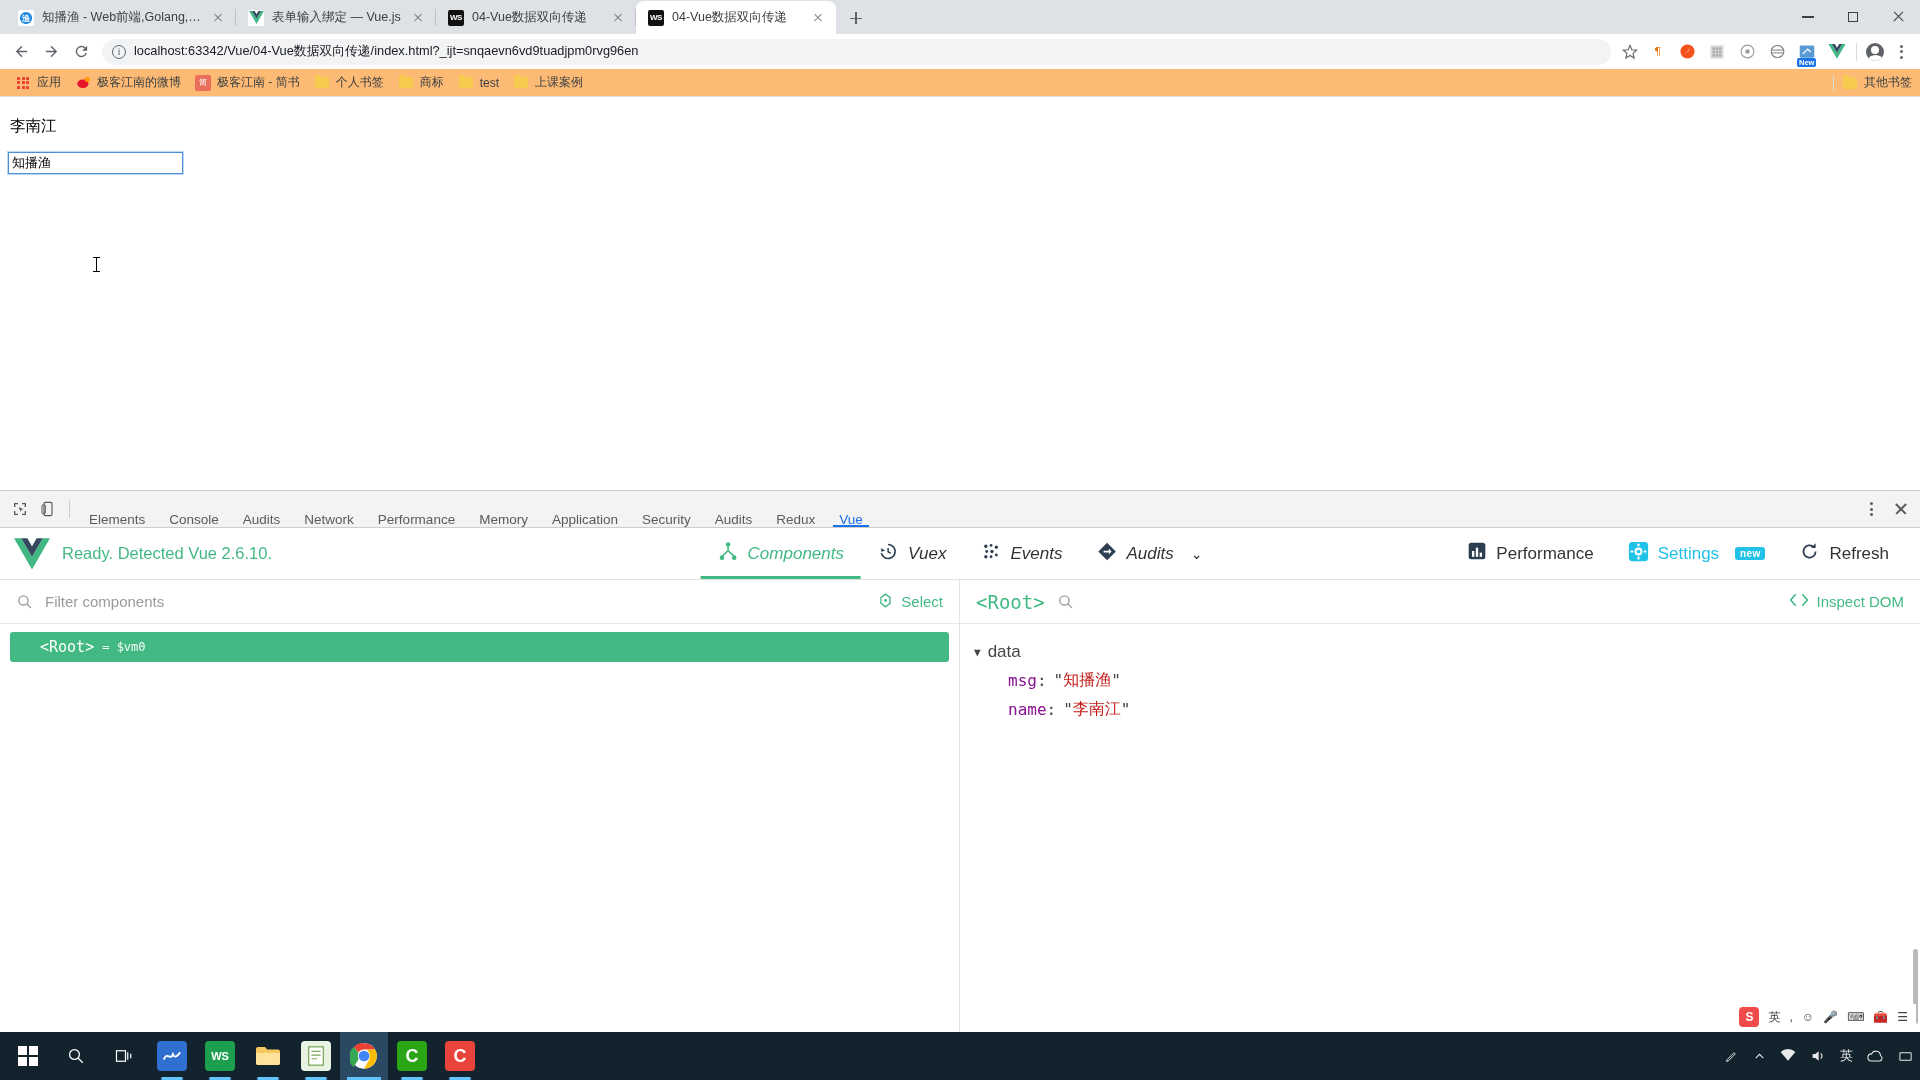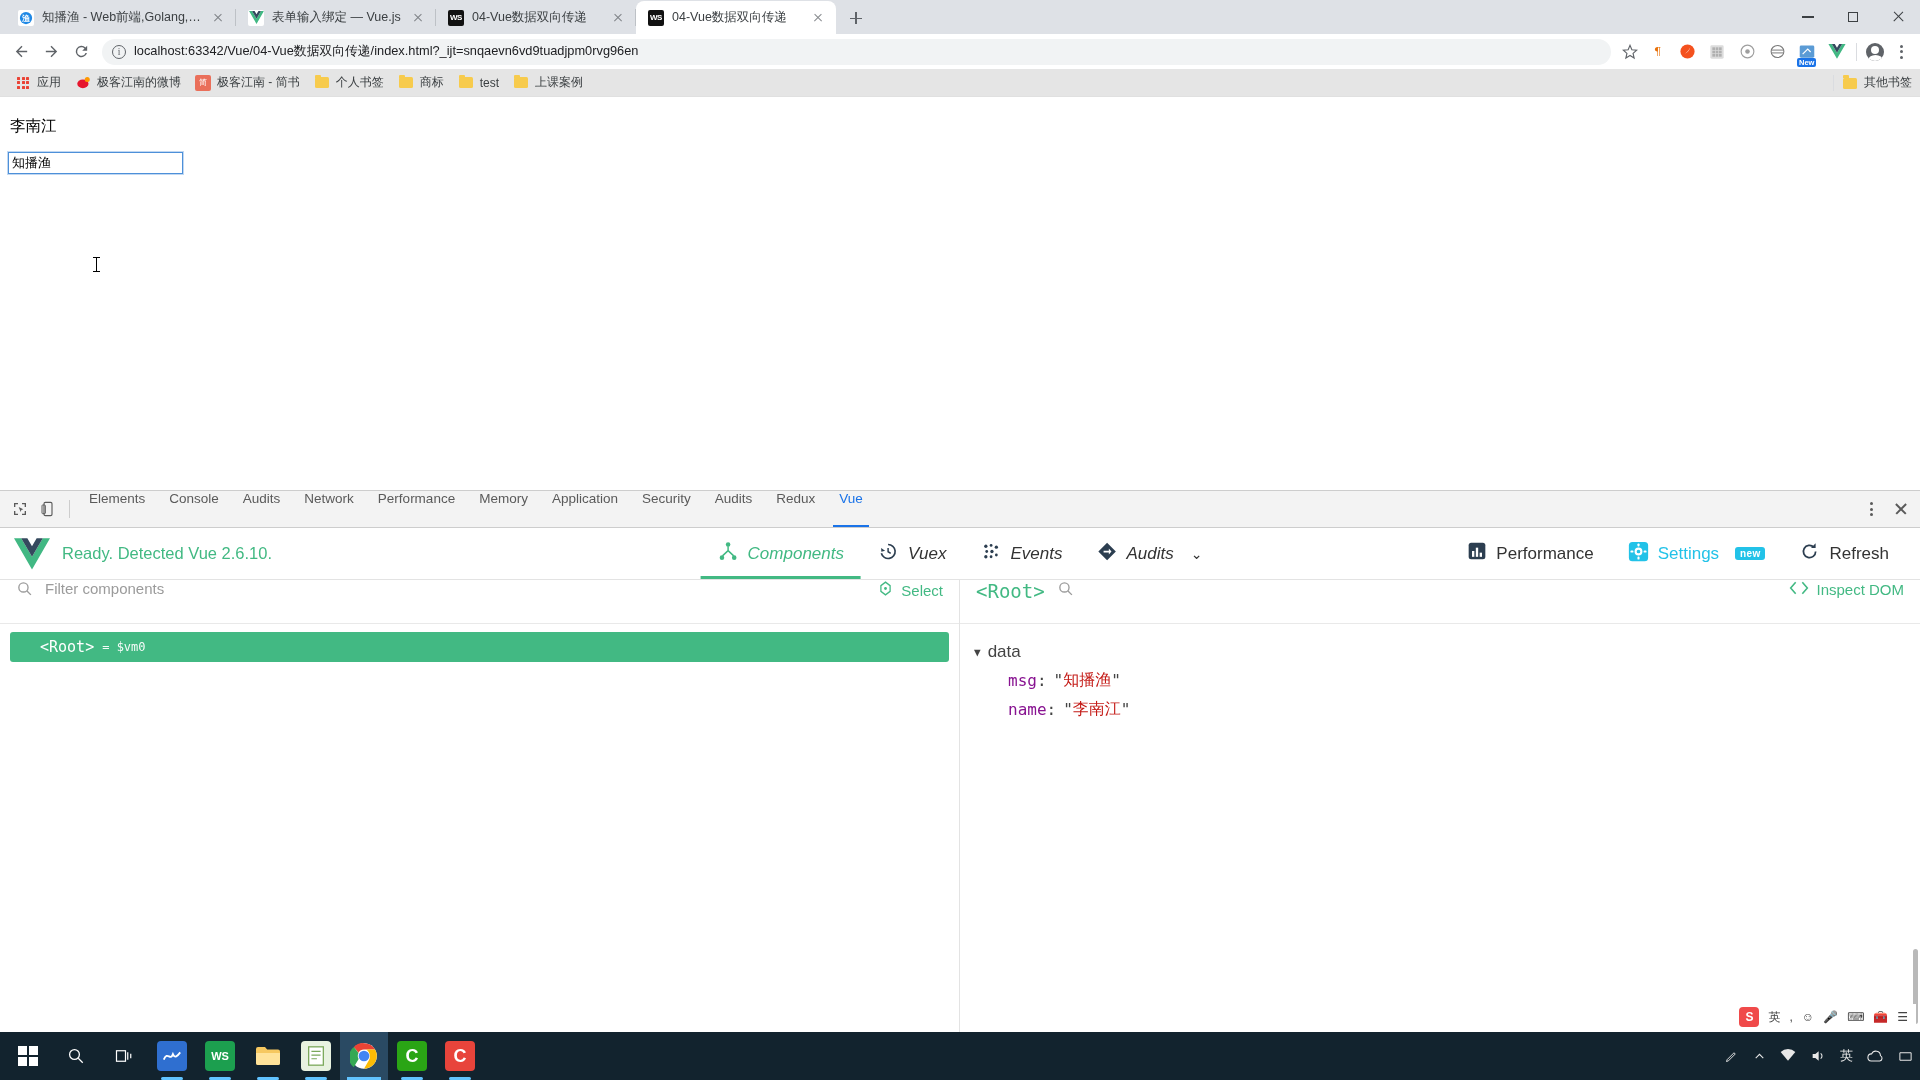--- a/index.html
+++ b/index.html
@@ -171,21 +171,21 @@
   }
   .avatar-circ::after{
     content:"";position:absolute;left:1.5px;top:12px;width:15px;height:11px;border-radius:50%;background:#fff;
   }
   .kebab{width:26px;height:26px;display:flex;flex-direction:column;align-items:center;justify-content:center;gap:2.5px;}
   .kebab i{width:3px;height:3px;border-radius:50%;background:#5f6368;display:block;}
 
   
   .bookmarks {
     height: 28px;
-    background: #e5e5e5;
+    background: #fdba74;
     display: flex;
     align-items: center;
     padding: 0 8px;
     font-size: 12px;
     color: #3c4043;
     border-bottom: 1px solid #e0e0e0;
     position: relative;
   }
   .bm {
     display:flex;align-items:center;
@@ -260,21 +260,21 @@
   }
   .dt-iconbtn{
     width:28px;height:28px;display:flex;align-items:center;justify-content:center;
     color:#5a5a5a;
   }
   .dt-vsep{width:1px;height:18px;background:#cdcdcd;margin:0 7px;}
   .dt-tabs{ display:flex; align-items:center; height:100%; }
   .dt-tab{
     padding: 0 12px;
     height:100%;
-    display:flex;align-items:flex-start;
+    display:flex;align-items:flex-end;
     font-size:13.5px;
     color:#5a5a5a;
     position:relative;
     white-space:nowrap;
   }
   .dt-tab.active{ color:#1a73e8; }
   .dt-tab.active::after{
     content:"";position:absolute;left:6px;right:6px;bottom:0;height:2px;background:#1a73e8;
   }
   .dt-right{position:absolute;right:6px;display:flex;align-items:center;gap:4px;}
@@ -320,21 +320,21 @@
     background:#22c2e8;color:#fff;font-size:10px;font-weight:600;
     padding:1px 5px;border-radius:3px;margin-left:7px;letter-spacing:.3px;
   }
   .vn-settings{ color:#22c2e8; }
 
   
   .vue-body{ flex:1 1 auto; display:flex; min-height:0; }
   .pane-left{ width:960px; border-right:1px solid #e3e3e3; display:flex;flex-direction:column;}
   .pane-right{ flex:1 1 auto; display:flex;flex-direction:column; position:relative;}
   .pane-toolbar{
-    height:44px; display:flex;align-items:flex-start;
+    height:44px; display:flex;align-items:center;
     padding:0 16px; border-bottom:1px solid #e9e9e9;
     position:relative; background:#fff;
   }
   .search-ico{ margin-right:12px; color:#999; display:flex;align-items:center;}
   .pane-input{
     border:none;outline:none;
     font-size:15px; color:#333;
     flex:1 1 auto; background:transparent;
     font-family:"Liberation Sans",sans-serif;
   }

